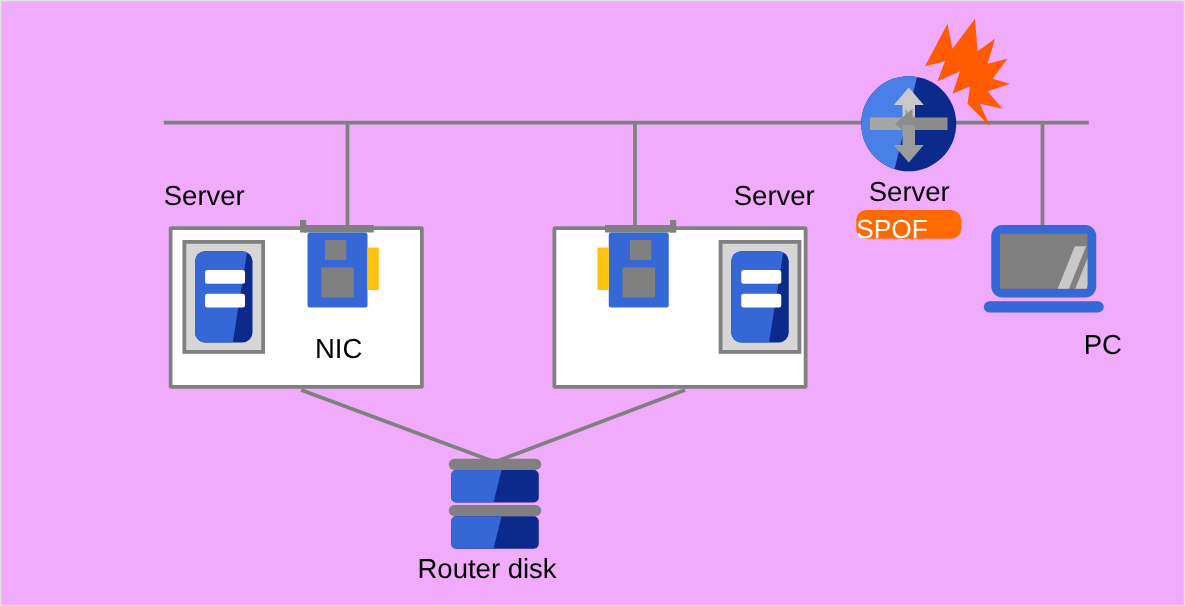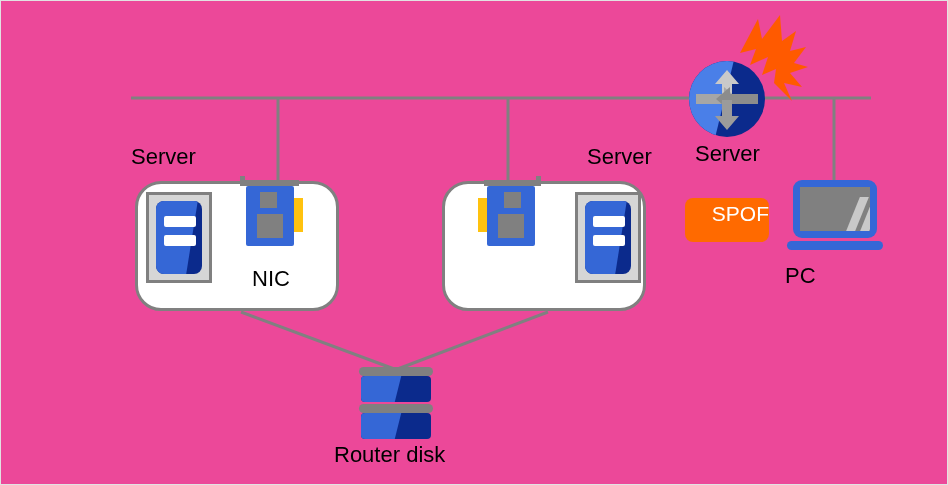--- a/index.html
+++ b/index.html
@@ -7,21 +7,21 @@
     padding: 0;
     background: #ffffff;
   }
   body {
     font-family: "Liberation Sans", sans-serif;
   }
   #diagram {
     position: relative;
     width: 948px;
     height: 485px;
-    background: #ec4899;
+    background: #f0abfc;
     border: 1px solid #e2e2e2;
     box-sizing: border-box;
     overflow: hidden;
   }
   #wires {
     position: absolute;
     left: 0;
     top: 0;
     width: 948px;
     height: 485px;
@@ -34,21 +34,21 @@
     line-height: 26px;
     white-space: nowrap;
   }
 
   
   .server-box {
     position: absolute;
     width: 204px;
     height: 130px;
     border: 3px solid #808080;
-    border-radius: 26px;
+    border-radius: 2px;
     background: #ffffff;
     box-sizing: border-box;
   }
 
   
   .server-icon {
     position: absolute;
     width: 66px;
     height: 91px;
     background: #d6d6d6;
@@ -147,24 +147,23 @@
     position: absolute;
   }
 
   .spof {
     position: absolute;
     background: #ff6a00;
     border-radius: 8px;
     color: #ffffff;
     font-size: 21px;
     line-height: 32px;
-    text-align: right;
+    text-align: left;
     width: 84px;
-    height: 44px;
-    margin-top: 30px;
+    height: 23px;
   }
 
   
   .pc { position: absolute; width: 96px; height: 70px; }
   .pc .monitor {
     position: absolute;
     left: 6px;
     top: 0;
     width: 84px;
     height: 58px;
@@ -335,21 +334,21 @@
   <div class="pc" style="left:786px; top:179px;">
     <div class="monitor">
       <div class="screen">
         <div class="glare1"></div>
         <div class="glare2"></div>
       </div>
     </div>
     <div class="base"></div>
   </div>
 
-  <div class="label" style="left:784px; top:262px;text-align:right;">PC</div>
+  <div class="label" style="left:866px; top:262px;text-align:right;">PC</div>
 
   <div class="disk" style="left:358px; top:366px;">
     <div class="plate" style="top:0px;"></div>
     <div class="slab" style="top:9px;"></div>
     <div class="plate" style="top:37px;"></div>
     <div class="slab" style="top:46px;"></div>
   </div>
 
   <div class="label" style="left:333px; top:441px;">Router disk</div>
 

